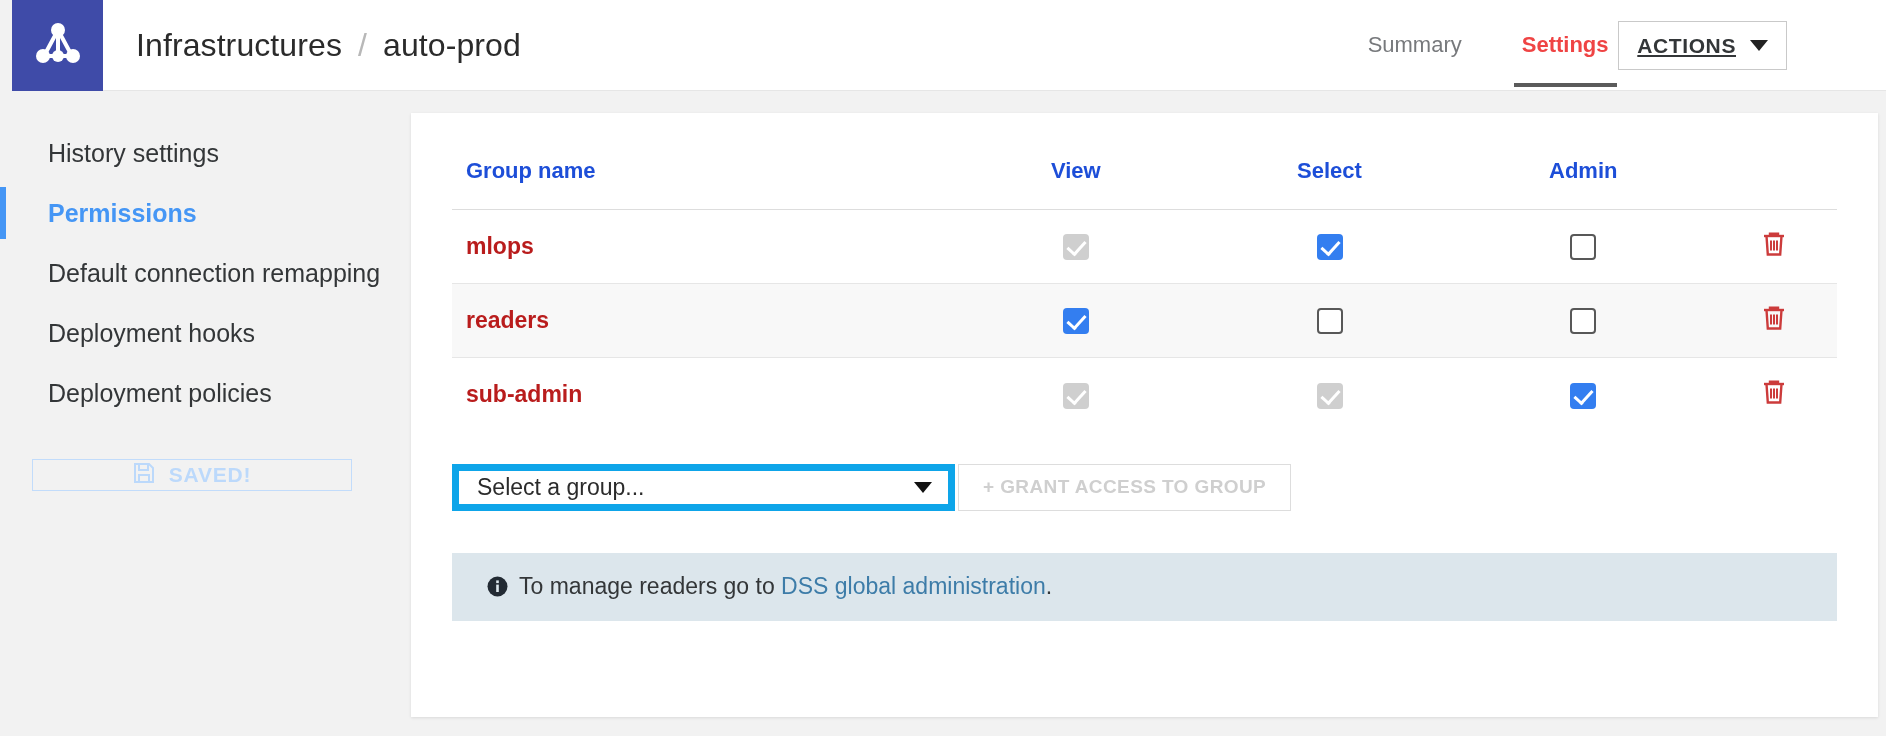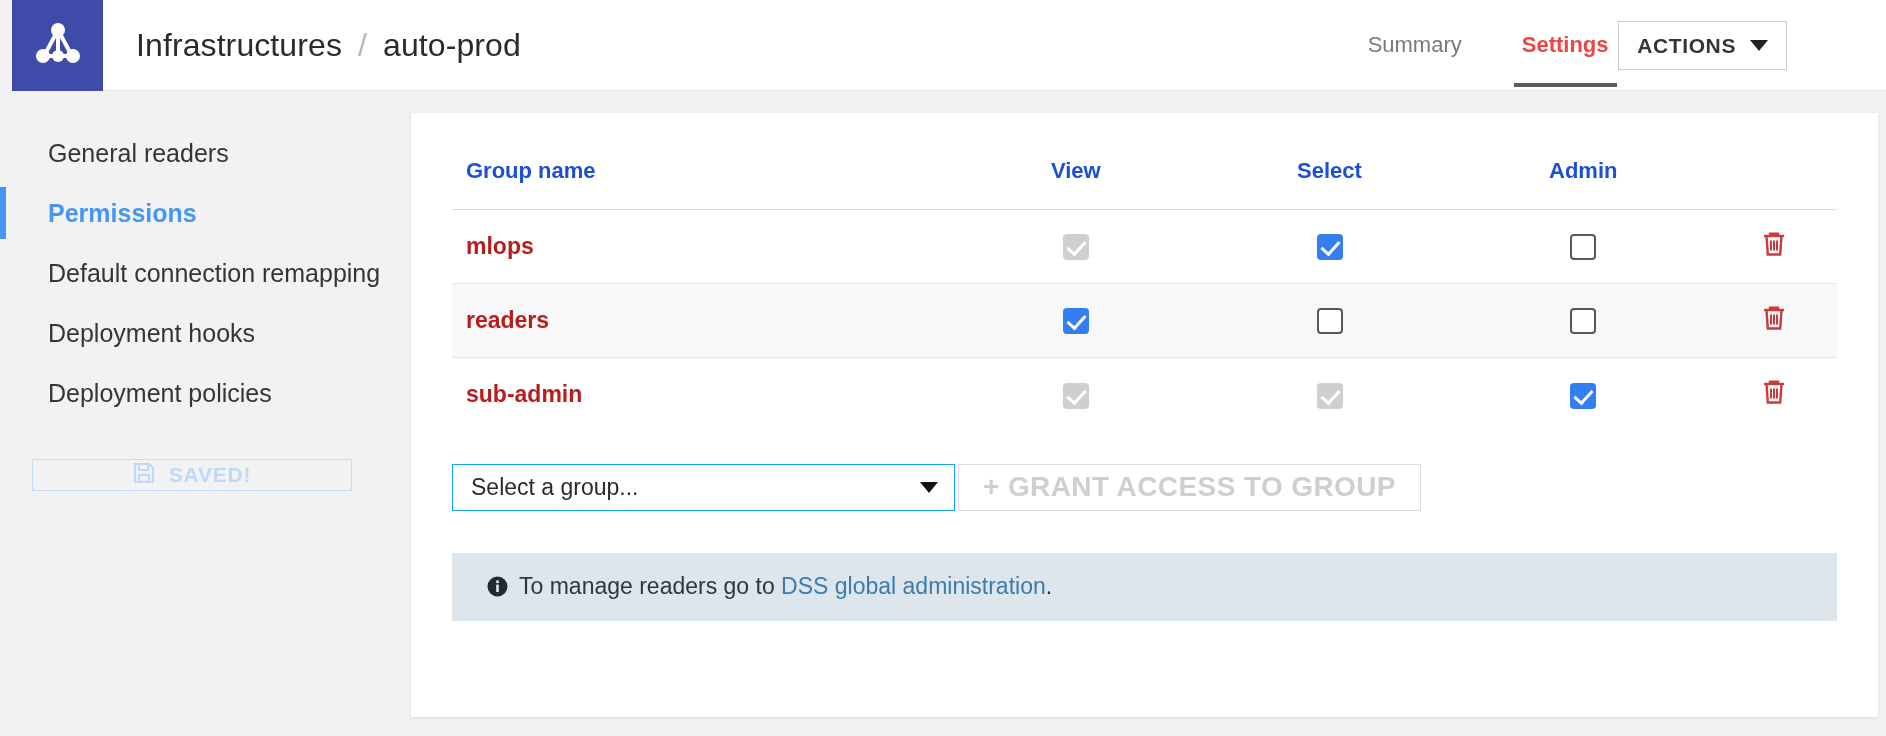--- a/index.html
+++ b/index.html
@@ -65,20 +65,21 @@
   .actions-btn {
     position: absolute; right: -20px; top: 21px;
     height: 49px;
     padding: 0 18px;
     border: 1px solid #c9c9c9;
     background: #ffffff;
     display: flex; align-items: center; gap: 14px;
     font-size: 21px; font-weight: bold; letter-spacing: 0.6px;
     color: #333638;
     cursor: pointer;
+    text-decoration: underline;
   }
   .caret-down {
     width: 0; height: 0;
     border-left: 9px solid transparent;
     border-right: 9px solid transparent;
     border-top: 11px solid #222222;
   }
 
   
   .sidebar {
@@ -185,42 +186,42 @@
   .trash { cursor: pointer; display: inline-block; vertical-align: middle; }
 
   
   .form-row {
     display: flex;
     margin: 32px 0 0 0;
     padding-left: 0;
   }
   .group-select {
     width: 503px; height: 47px;
-    border: 1px solid #0ea5e9;
+    border: 7px solid #0ea5e9;
     background: #ffffff;
     display: flex; align-items: center;
     padding: 0 16px 0 18px;
     font-size: 23px; color: #2b2b2b;
     justify-content: space-between;
     cursor: pointer;
   }
   .select-caret {
     width: 0; height: 0;
     border-left: 9px solid transparent;
     border-right: 9px solid transparent;
     border-top: 11px solid #111111;
   }
   .grant-btn {
     height: 47px;
     margin-left: 3px;
     padding: 0 24px;
     border: 1px solid #dddddd;
     background: #ffffff;
     display: flex; align-items: center;
-    font-size: 28px; font-weight: bold; letter-spacing: 0.4px;
+    font-size: 19px; font-weight: bold; letter-spacing: 0.4px;
     color: #cfcfcf;
     cursor: default;
   }
 
   
   .info-banner {
     margin-top: 42px;
     height: 68px;
     background: #dce6ec;
     display: flex; align-items: center;
@@ -270,21 +271,21 @@
       </div>
       <div class="actions-btn">
         <span>ACTIONS</span>
         <span class="caret-down"></span>
       </div>
     </div>
   </div>
 
   <div class="sidebar">
     <div class="side-item">
-      <span>General readers</span>
+      <span>History settings</span>
     </div>
     <div class="side-item active">
       <span>Permissions</span>
     </div>
     <div class="side-item">
       <span>Default connection remapping</span>
     </div>
     <div class="side-item">
       <span>Deployment hooks</span>
     </div>

